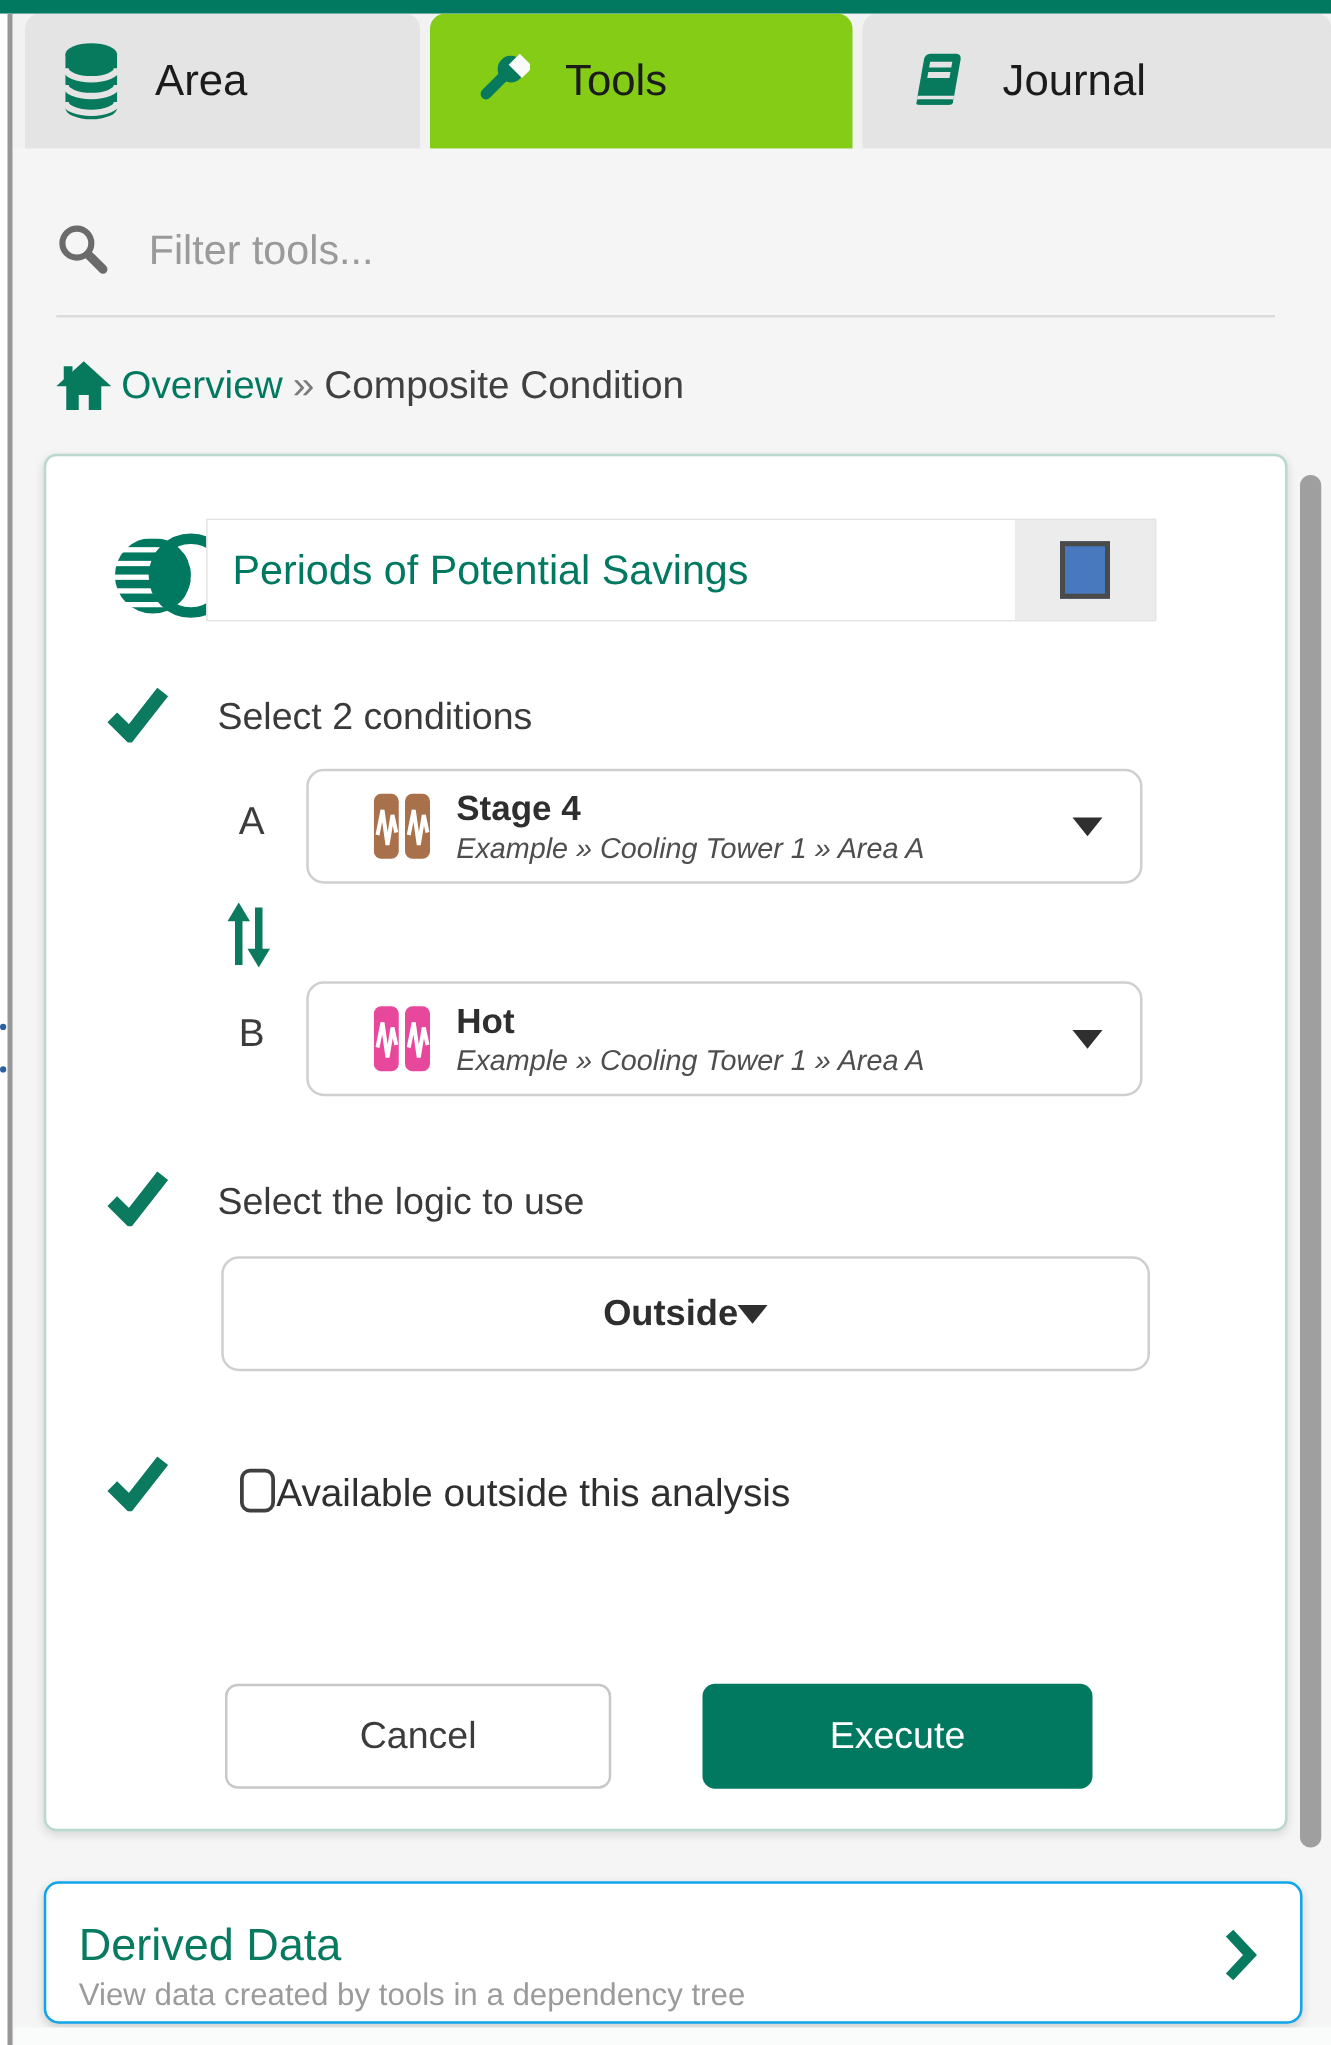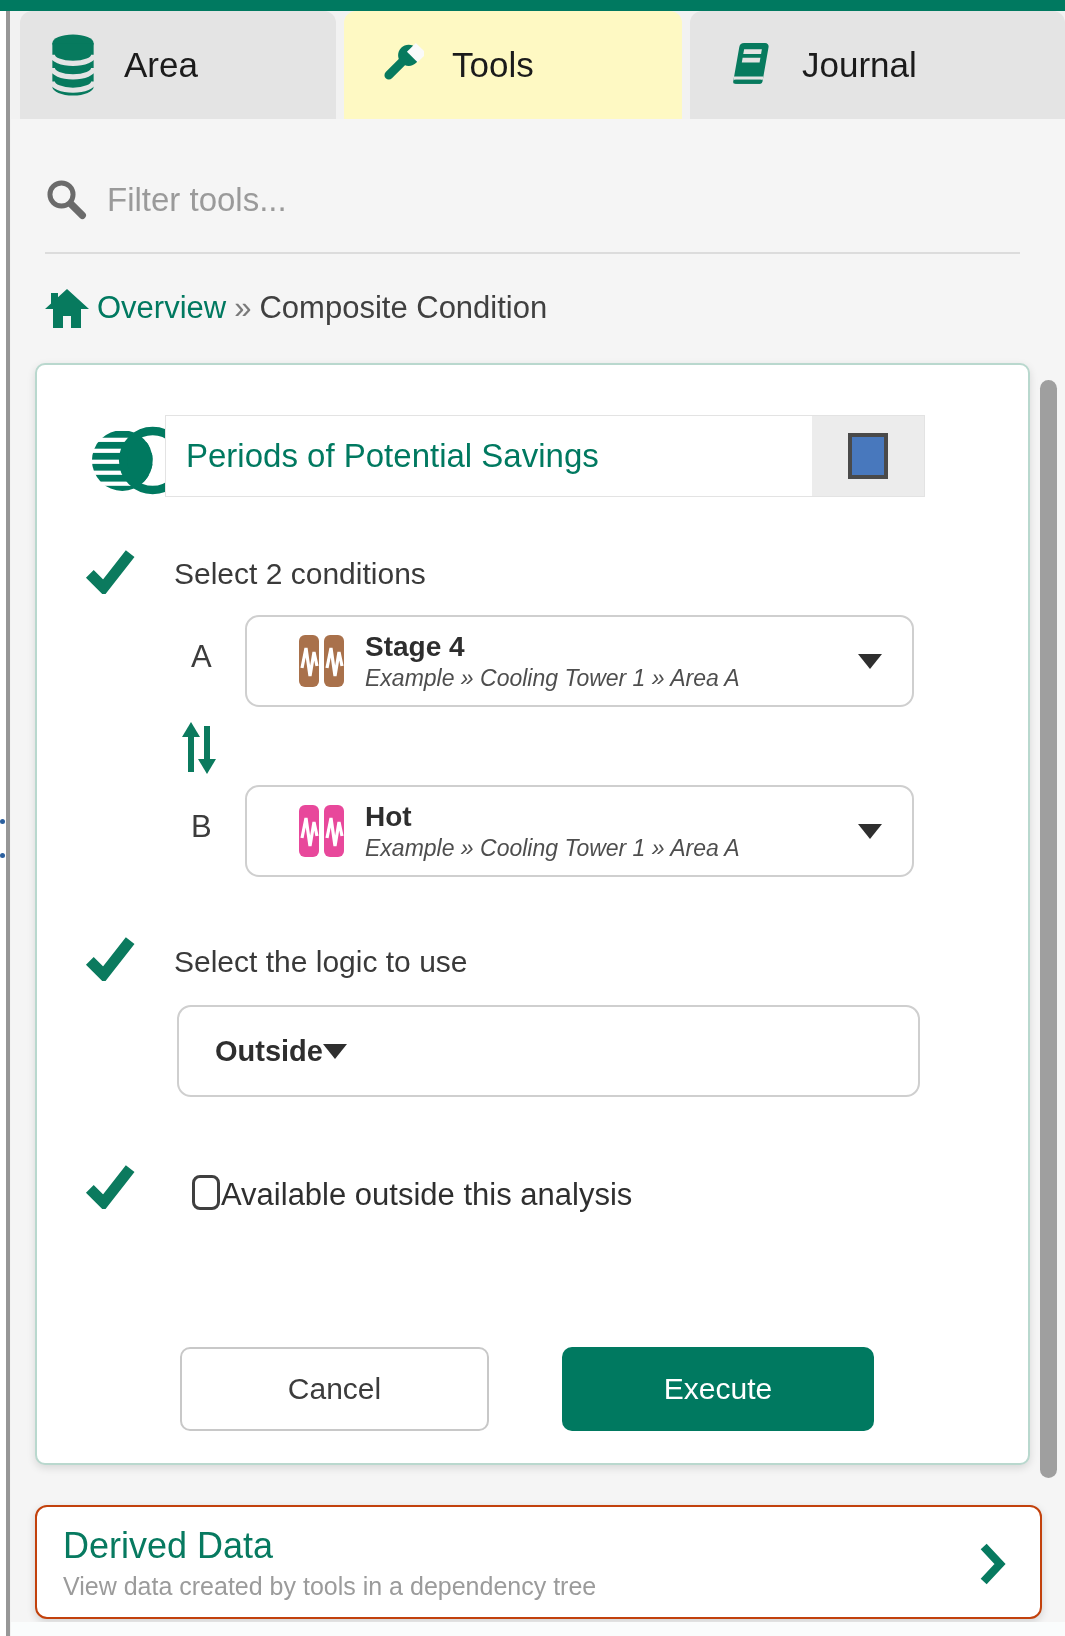--- a/index.html
+++ b/index.html
@@ -7,25 +7,25 @@
     width:1065px;height:1636px;position:relative;overflow:hidden;
     background:#f2f2f2;font-family:"Liberation Sans",sans-serif;
     -webkit-font-smoothing:antialiased;
   }
   
   .topbar{position:absolute;left:0;top:0;width:1065px;height:11px;background:#007960;}
   .left-strip{position:absolute;left:0;top:11px;width:6px;height:1625px;background:#ffffff;border-right:4px solid #979797;}
   .grip-dot{position:absolute;width:5px;height:5px;border-radius:50%;background:#2b5f9e;left:0px;}
   .tabs{position:absolute;left:11px;top:11px;width:1054px;height:108px;display:flex;gap:8px;padding-left:9px;box-sizing:border-box;overflow:hidden;background:#f2f2f2;}
   .tab{height:108px;border-radius:12px 12px 0 0;background:#e4e4e4;display:flex;align-items:center;gap:28px;padding-left:30px;box-sizing:border-box;font-size:35px;color:#1b1b1b;cursor:pointer;flex:0 0 auto;}
-  .tab.active{background:#fef9c3;}
+  .tab.active{background:#84cc16;}
   .tab.grow{flex:1 1 auto;padding-left:38px;}
   .content-bg{position:absolute;left:11px;top:119px;width:1054px;height:1517px;background:#f5f5f5;}
   
-  .filter-row{position:absolute;left:45px;top:168px;width:960px;height:64px;display:flex;align-items:center;gap:16px;}
+  .filter-row{position:absolute;left:45px;top:168px;width:960px;height:64px;display:flex;align-items:center;gap:28px;}
   .filter-row input{border:none;background:transparent;outline:none;font-size:33px;color:#333;flex:1;font-family:inherit;}
   .filter-row input::placeholder{color:#9a9a9a;}
   .divider{position:absolute;left:45px;top:252px;width:975px;border-top:2px solid #dcdcdc;}
   
   .breadcrumb{position:absolute;left:45px;top:282px;height:52px;display:flex;align-items:center;gap:8px;font-size:31px;}
   .crumb-link{color:#007960;cursor:pointer;}
   .crumb-sep{color:#7a7a7a;}
   .crumb-current{color:#404040;}
   
   .tool-card{position:absolute;left:35px;top:363px;width:995px;height:1102px;background:#fff;
@@ -39,32 +39,32 @@
   .step-label{position:absolute;left:137px;font-size:30px;color:#3a3a3a;}
   .slot-label{position:absolute;left:154px;font-size:31px;color:#3c3c3c;}
   .cond-box{position:absolute;left:208px;width:669px;height:92px;border:2px solid #cfcfcf;border-radius:14px;background:#fff;
     display:flex;align-items:center;padding:0 30px 0 52px;box-sizing:border-box;gap:20px;cursor:pointer;}
   .cond-text{flex:1;display:flex;flex-direction:column;justify-content:center;gap:2px;min-width:0;}
   .cond-name{font-size:28px;font-weight:bold;color:#2e2e2e;line-height:1.15;}
   .cond-path{font-size:23px;font-style:italic;color:#4e4e4e;line-height:1.15;}
   .caret{width:0;height:0;border-left:12px solid transparent;border-right:12px solid transparent;border-top:15px solid #2f2f2f;flex:0 0 auto;}
   .swap{position:absolute;left:142px;top:357px;cursor:pointer;}
   .logic-box{position:absolute;left:140px;top:640px;width:743px;height:92px;border:2px solid #cfcfcf;border-radius:14px;background:#fff;
-    display:flex;align-items:center;justify-content:flex-start;padding:0 36px;box-sizing:border-box;cursor:pointer;}
+    display:flex;align-items:center;justify-content:center;padding:0 36px;box-sizing:border-box;cursor:pointer;}
   .logic-value{font-size:29px;font-weight:bold;color:#2e2e2e;}
   .checkbox{position:absolute;left:155px;top:810px;width:28px;height:35px;border:3px solid #3f3f3f;border-radius:8px;background:#fff;box-sizing:border-box;cursor:pointer;}
   .checkbox-label{position:absolute;left:184px;top:812px;font-size:31px;color:#2f2f2f;}
   .btn{position:absolute;top:982px;height:84px;border-radius:10px;display:flex;align-items:center;justify-content:center;font-size:30px;cursor:pointer;box-sizing:border-box;font-family:inherit;}
   .btn-cancel{left:143px;width:309px;background:#fff;border:2px solid #c8c8c8;color:#3c3c3c;}
   .btn-execute{left:525px;width:312px;background:#007960;border:none;color:#ffffff;}
   
   .scroll-thumb{position:absolute;left:1040px;top:380px;width:17px;height:1098px;background:#9f9f9f;border-radius:10px;cursor:grab;}
   
-  .derived-card{position:absolute;left:35px;top:1505px;width:1007px;height:114px;background:#fff;border:2px solid #c2410c;border-radius:12px;
-    box-shadow:0 3px 8px rgba(0,0,0,.15);box-sizing:border-box;padding:16px 26px;cursor:pointer;}
+  .derived-card{position:absolute;left:35px;top:1505px;width:1007px;height:114px;background:#fff;border:2px solid #0ea5e9;border-radius:12px;
+    box-shadow:0 3px 8px rgba(0,0,0,.15);box-sizing:border-box;padding:26px 26px;cursor:pointer;}
   .derived-title{font-size:36px;color:#077a60;line-height:1.3;}
   .derived-sub{font-size:25px;color:#9b9b9b;margin-top:2px;}
   .chev{position:absolute;right:34px;top:36px;}
   .bottom-strip{position:absolute;left:11px;top:1622px;width:1054px;height:14px;background:#fafcfc;}
 </style>
 </head>
 <body>
 
 <div class="topbar"></div>
 

